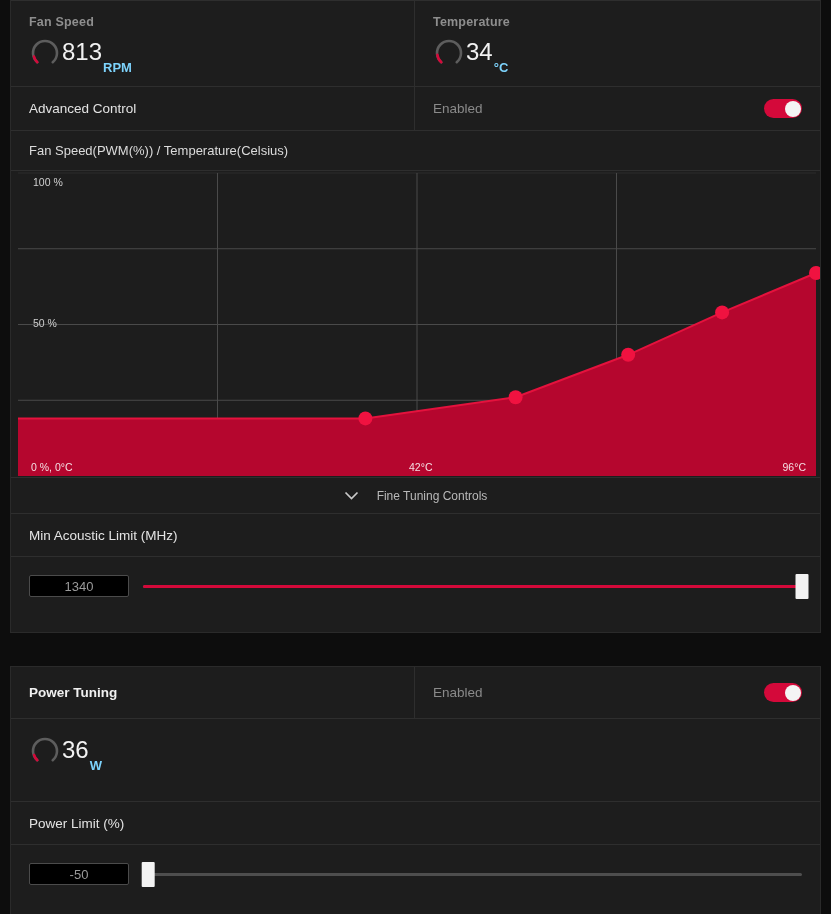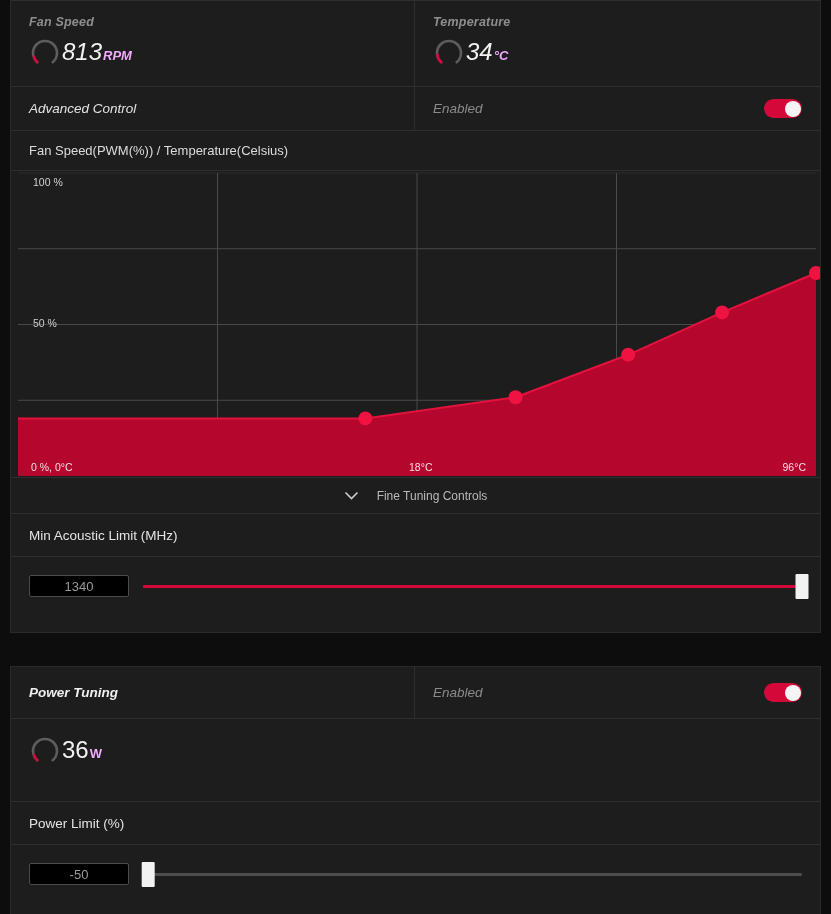--- a/index.html
+++ b/index.html
@@ -12,35 +12,35 @@
 
   
   .card{
     position:absolute;left:10px;width:811px;
     background:#1d1d1d;border:1px solid #2a2a2a;box-sizing:border-box;
   }
   #power-card{top:666px;height:306px;}
 
   .row{position:relative;box-sizing:border-box;border-bottom:1px solid #2e2e2e;}
   .row:last-child{border-bottom:none;}
-  .split{display:flex;font-style:italic;}
+  .split{display:flex;}
   .split>.half{box-sizing:border-box;position:relative;}
   .half.left{width:404px;border-right:1px solid #2e2e2e;}
   .half.right{flex:1;}
 
   
   .readout{padding:14px 18px 16px 18px;background:#1d1d1d;height:85px;box-sizing:border-box;}
   .readout .cap{
     font-size:12.5px;font-weight:bold;color:#8e8e8e;letter-spacing:.2px;
     margin:0 0 6px 0;
   }
   .meter{display:flex;align-items:center;gap:1px;}
   .gauge{width:32px;height:32px;flex:0 0 32px;display:block;}
   .val{font-size:24px;color:#f2f2f2;line-height:1;position:relative;top:1px;}
-  .unit{font-size:13px;font-weight:bold;color:#f0abfc;position:relative;top:4px;}
+  .unit{font-size:13px;font-weight:bold;color:#7dd3fc;position:relative;top:16px;}
 
   
   .labelrow{height:43px;display:flex;align-items:center;padding:0 18px;
             font-size:13.5px;color:#e3e3e3;box-sizing:border-box;background:#1d1d1d;}
   .toggle-wrap{display:flex;align-items:center;justify-content:space-between;
                height:43px;padding:0 18px;box-sizing:border-box;}
   .toggle-state{font-size:13.5px;color:#8a8a8a;}
   .toggle{
     width:38px;height:19px;border-radius:10px;background:#d4093a;
     position:relative;flex:0 0 38px;cursor:pointer;
@@ -160,21 +160,21 @@
             <circle cx="354.4" cy="247.4" r="7" fill="#f01240"></circle>
             <circle cx="504.6" cy="226.2" r="7" fill="#f01240"></circle>
             <circle cx="617.2" cy="183.8" r="7" fill="#f01240"></circle>
             <circle cx="711.1" cy="141.4" r="7" fill="#f01240"></circle>
             <circle cx="805.0" cy="102.0" r="7" fill="#f01240"></circle>
           </g>
       </svg>
       <span class="axlabel" id="lbl100">100 %</span>
       <span class="axlabel" id="lbl50">50 %</span>
       <span class="axlabel" id="lbl0">0 %, 0°C</span>
-      <span class="axlabel" id="lblmid">18°C</span>
+      <span class="axlabel" id="lblmid">42°C</span>
       <span class="axlabel" id="lblmax">96°C</span>
     </div>
 
     <div class="row finetune">
       <svg class="chev" viewBox="0 0 15 9">
         <polyline points="1.5,1.5 7.5,7.5 13.5,1.5" fill="none" stroke="#c9c9c9" stroke-width="1.7"></polyline>
       </svg>
       <span>Fine Tuning Controls</span>
     </div>
 

